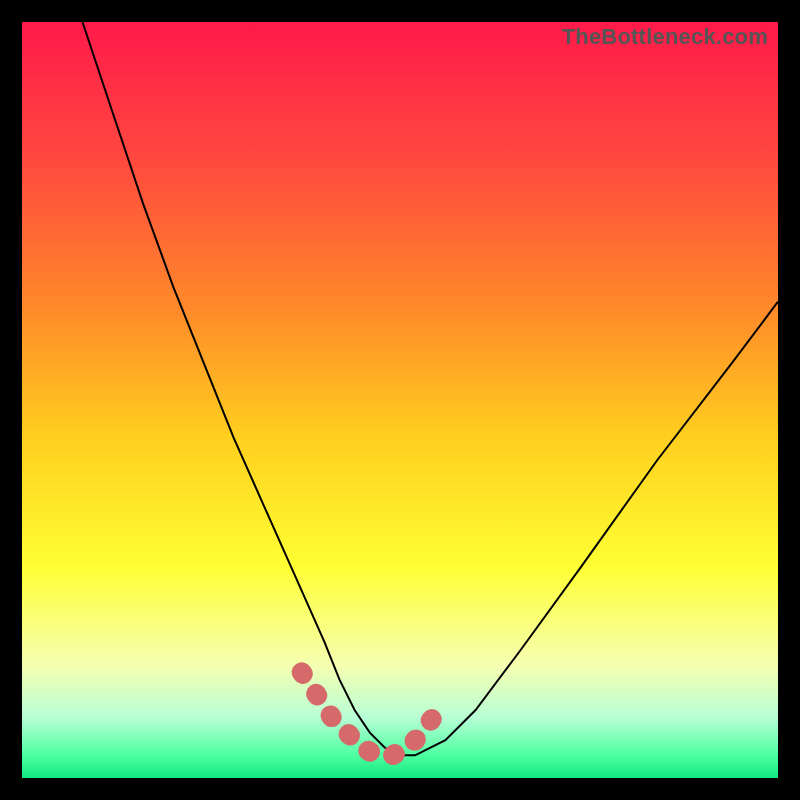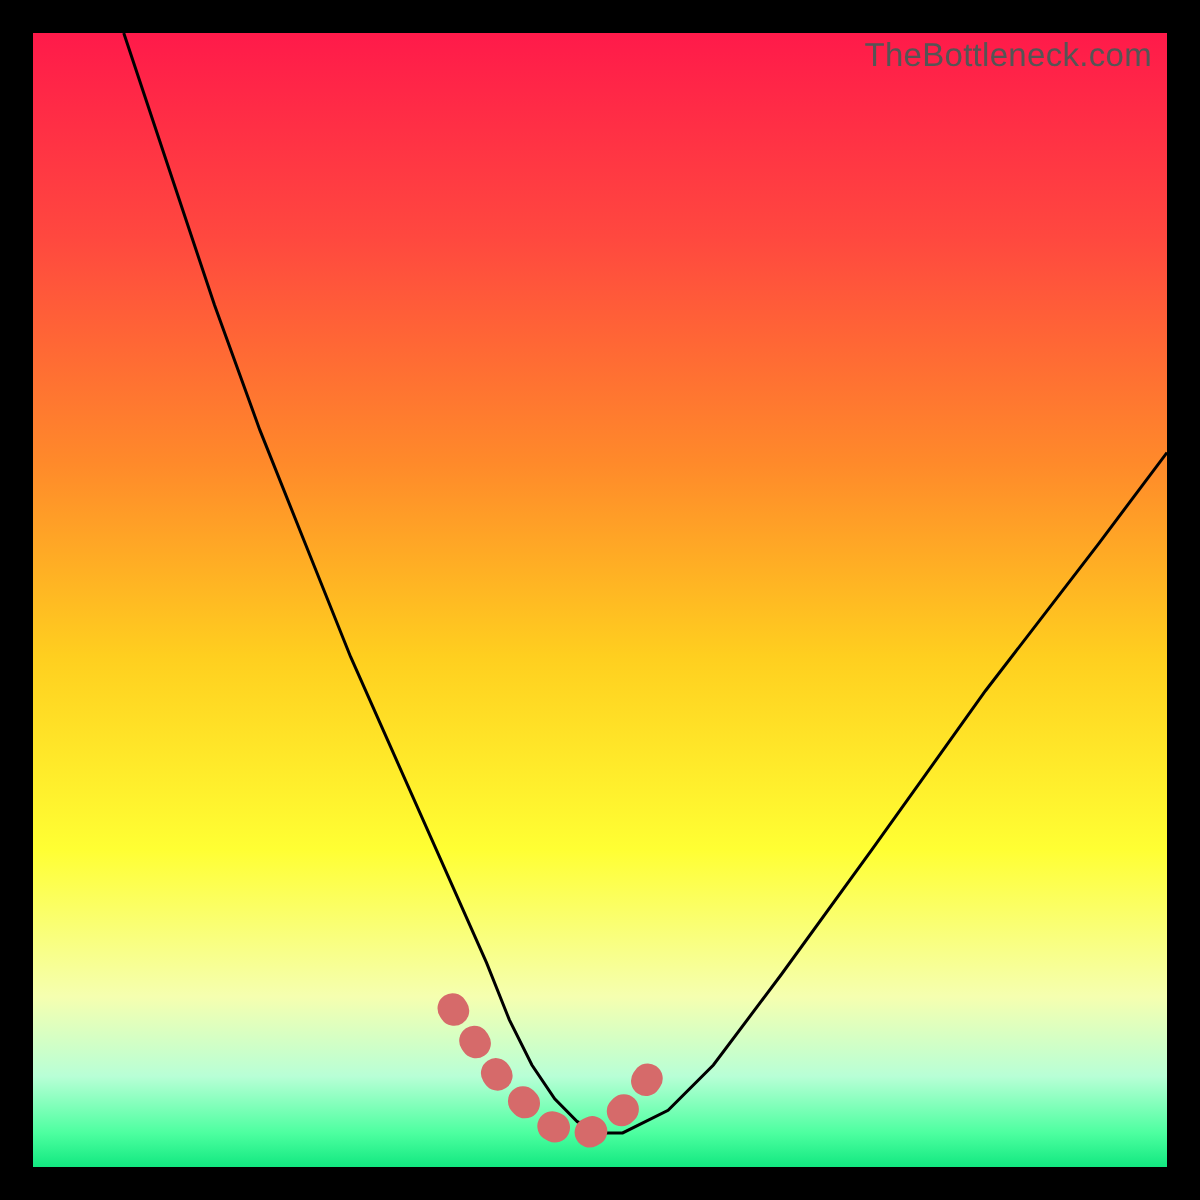--- a/index.html
+++ b/index.html
@@ -20,20 +20,21 @@
     background: #fff;
   }
   .watermark {
     position: absolute;
     top: 2px;
     right: 10px;
     color: #555;
     font-size: 22px;
     letter-spacing: 0.2px;
     z-index: 5;
+    font-weight: bold;
   }
   svg {
     position: absolute;
     left: 0;
     top: 0;
   }
 </style>
 </head>
 <body>
 

